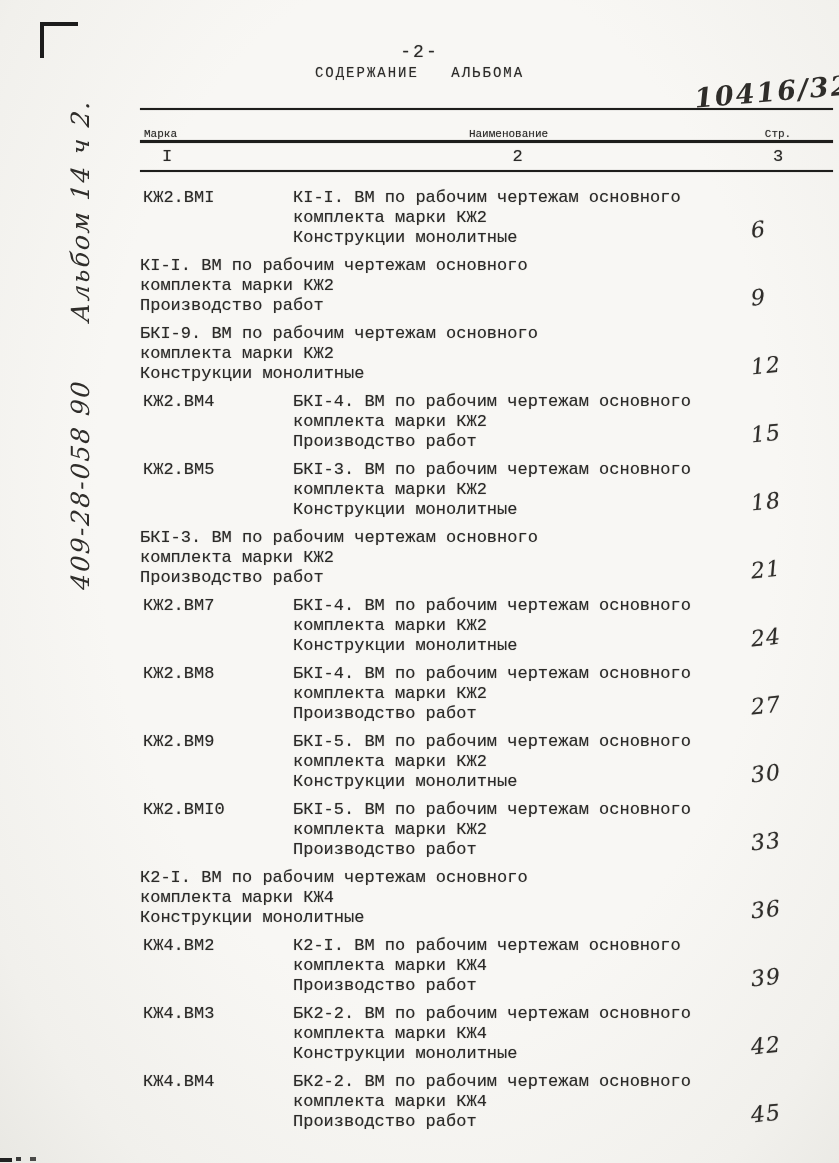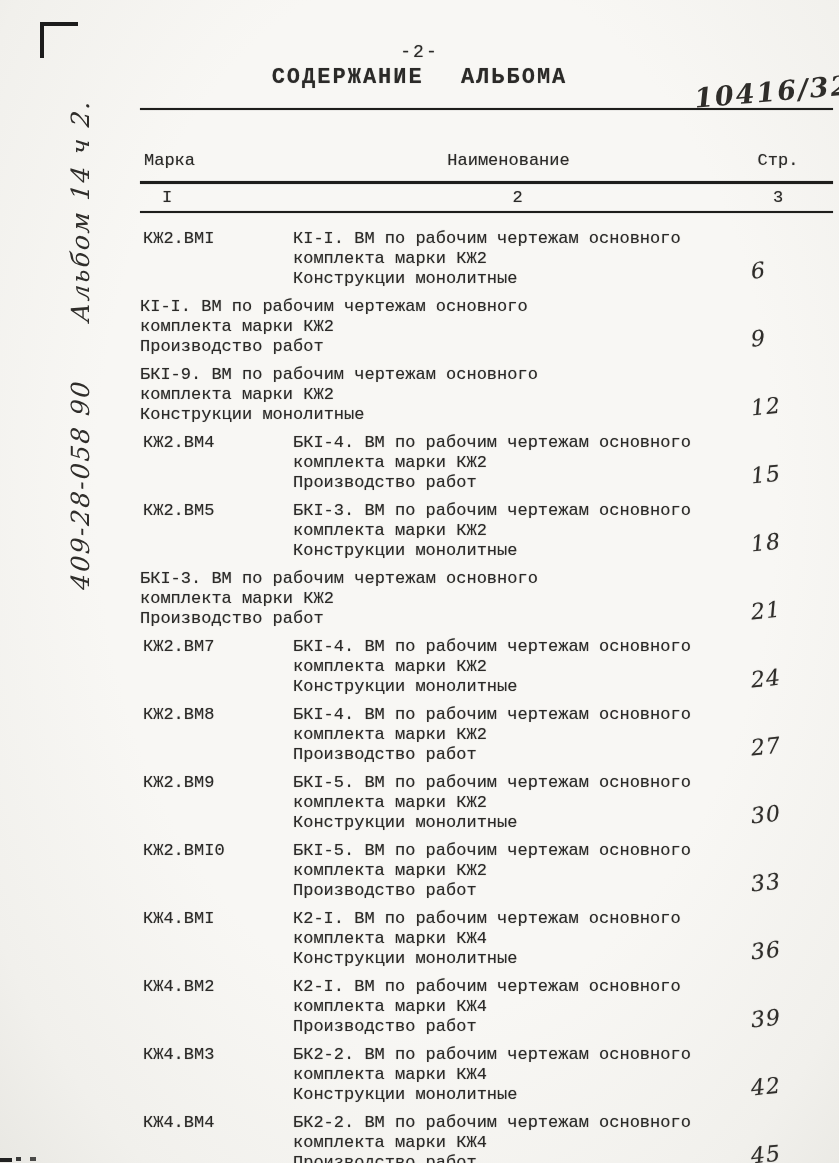--- a/index.html
+++ b/index.html
@@ -34,34 +34,34 @@
     position:absolute;left:66px;top:588px;
     transform:rotate(-90deg) skewX(-6deg);
     transform-origin:left top;
     white-space:nowrap;
     font-size:25px;letter-spacing:2px;
   }
   .margin-note .gap{display:inline-block;width:58px;}
   
   .title-block{position:absolute;left:0;top:42px;width:839px;text-align:center;}
   .pagenum{font-size:18px;letter-spacing:2px;}
-  .title{font-size:22px;font-weight:bold;letter-spacing:2px;word-spacing:22px;margin-top:3px;}
+  .title{font-size:14px;font-weight:normal;letter-spacing:2px;word-spacing:22px;margin-top:3px;}
   
   .doc-code{
     position:absolute;left:694px;top:76px;
     font-size:27px;font-weight:bold;letter-spacing:2px;
     transform:rotate(-5deg);
   }
   
   .toc{position:absolute;left:140px;top:108px;width:693px;}
   .rule{background:#1e1e1c;box-shadow:0 0 1px rgba(30,30,28,.6);}
   .rule-top{height:2px;}
   .rule-mid{height:3px;}
   .rule-idx{height:2px;}
-  .thead{display:flex;align-items:flex-start;height:30px;font-size:17px;margin-top:41px;}
+  .thead{display:flex;align-items:flex-end;height:30px;font-size:11px;}
   .th-mark{flex:0 0 150px;padding-left:4px;}
   .th-name{flex:1;text-align:center;}
   .th-page{flex:0 0 110px;text-align:center;}
   .index-row{display:flex;align-items:center;height:27px;font-size:17px;}
   .ix-mark{flex:0 0 150px;padding-left:22px;}
   .ix-name{flex:1;text-align:center;}
   .ix-page{flex:0 0 110px;text-align:center;}
   .tbody{padding-top:16px;}
   .row{display:flex;height:68px;font-size:17px;line-height:20px;}
   .col-mark{flex:0 0 150px;padding-left:3px;}
@@ -223,21 +223,20 @@
           <div>БКI-5. ВМ по рабочим чертежам основного</div>
           <div>комплекта марки КЖ2</div>
           <div>Производство работ</div>
         </div>
         <div class="col-page">
             <span class="num hand">33</span>
           </div>
       </div>
 
       <div class="row ink">
-        <div class="col-mark">КЖ4.ВМI</div>
         <div class="col-name">
           <div>К2-I. ВМ по рабочим чертежам основного</div>
           <div>комплекта марки КЖ4</div>
           <div>Конструкции монолитные</div>
         </div>
         <div class="col-page">
             <span class="num hand">36</span>
           </div>
       </div>
 

